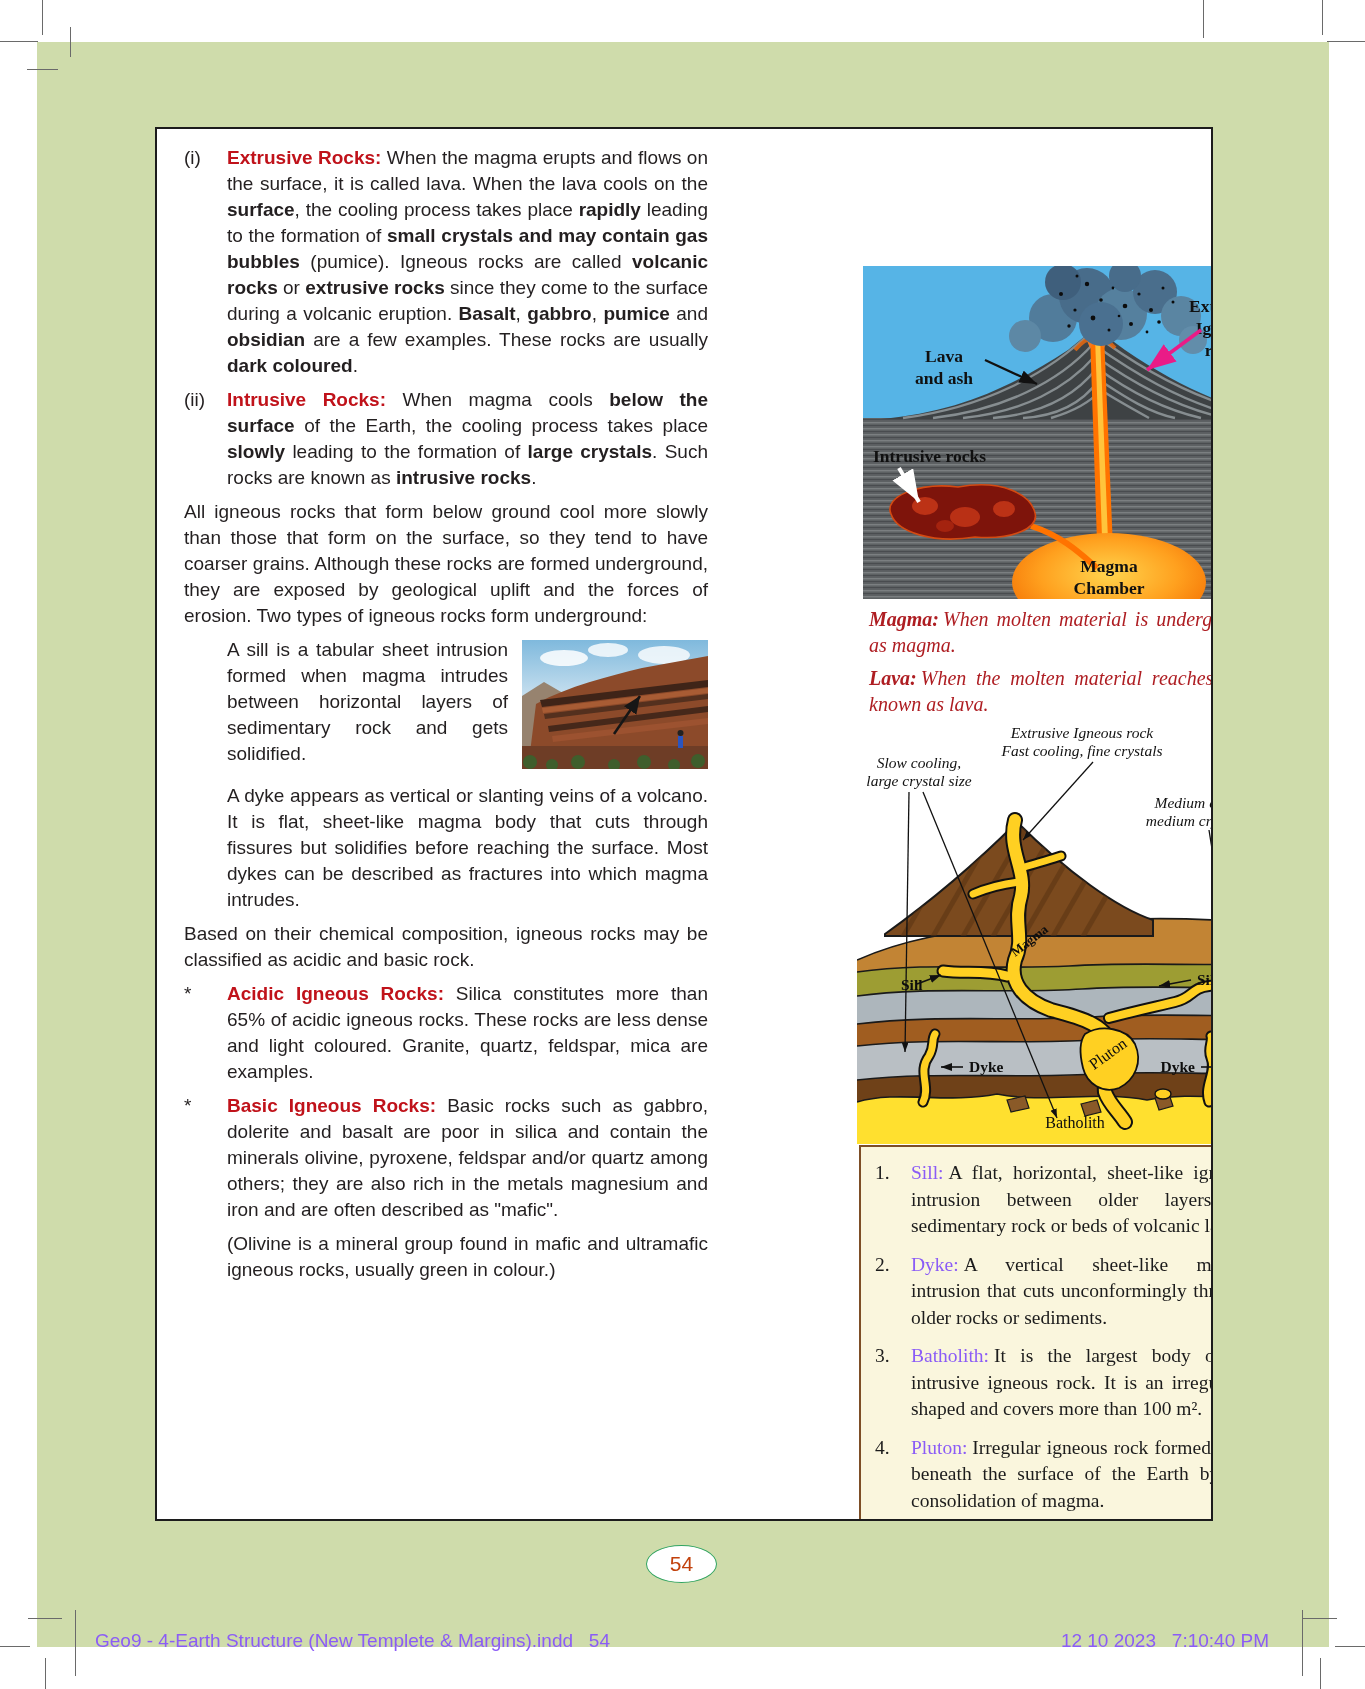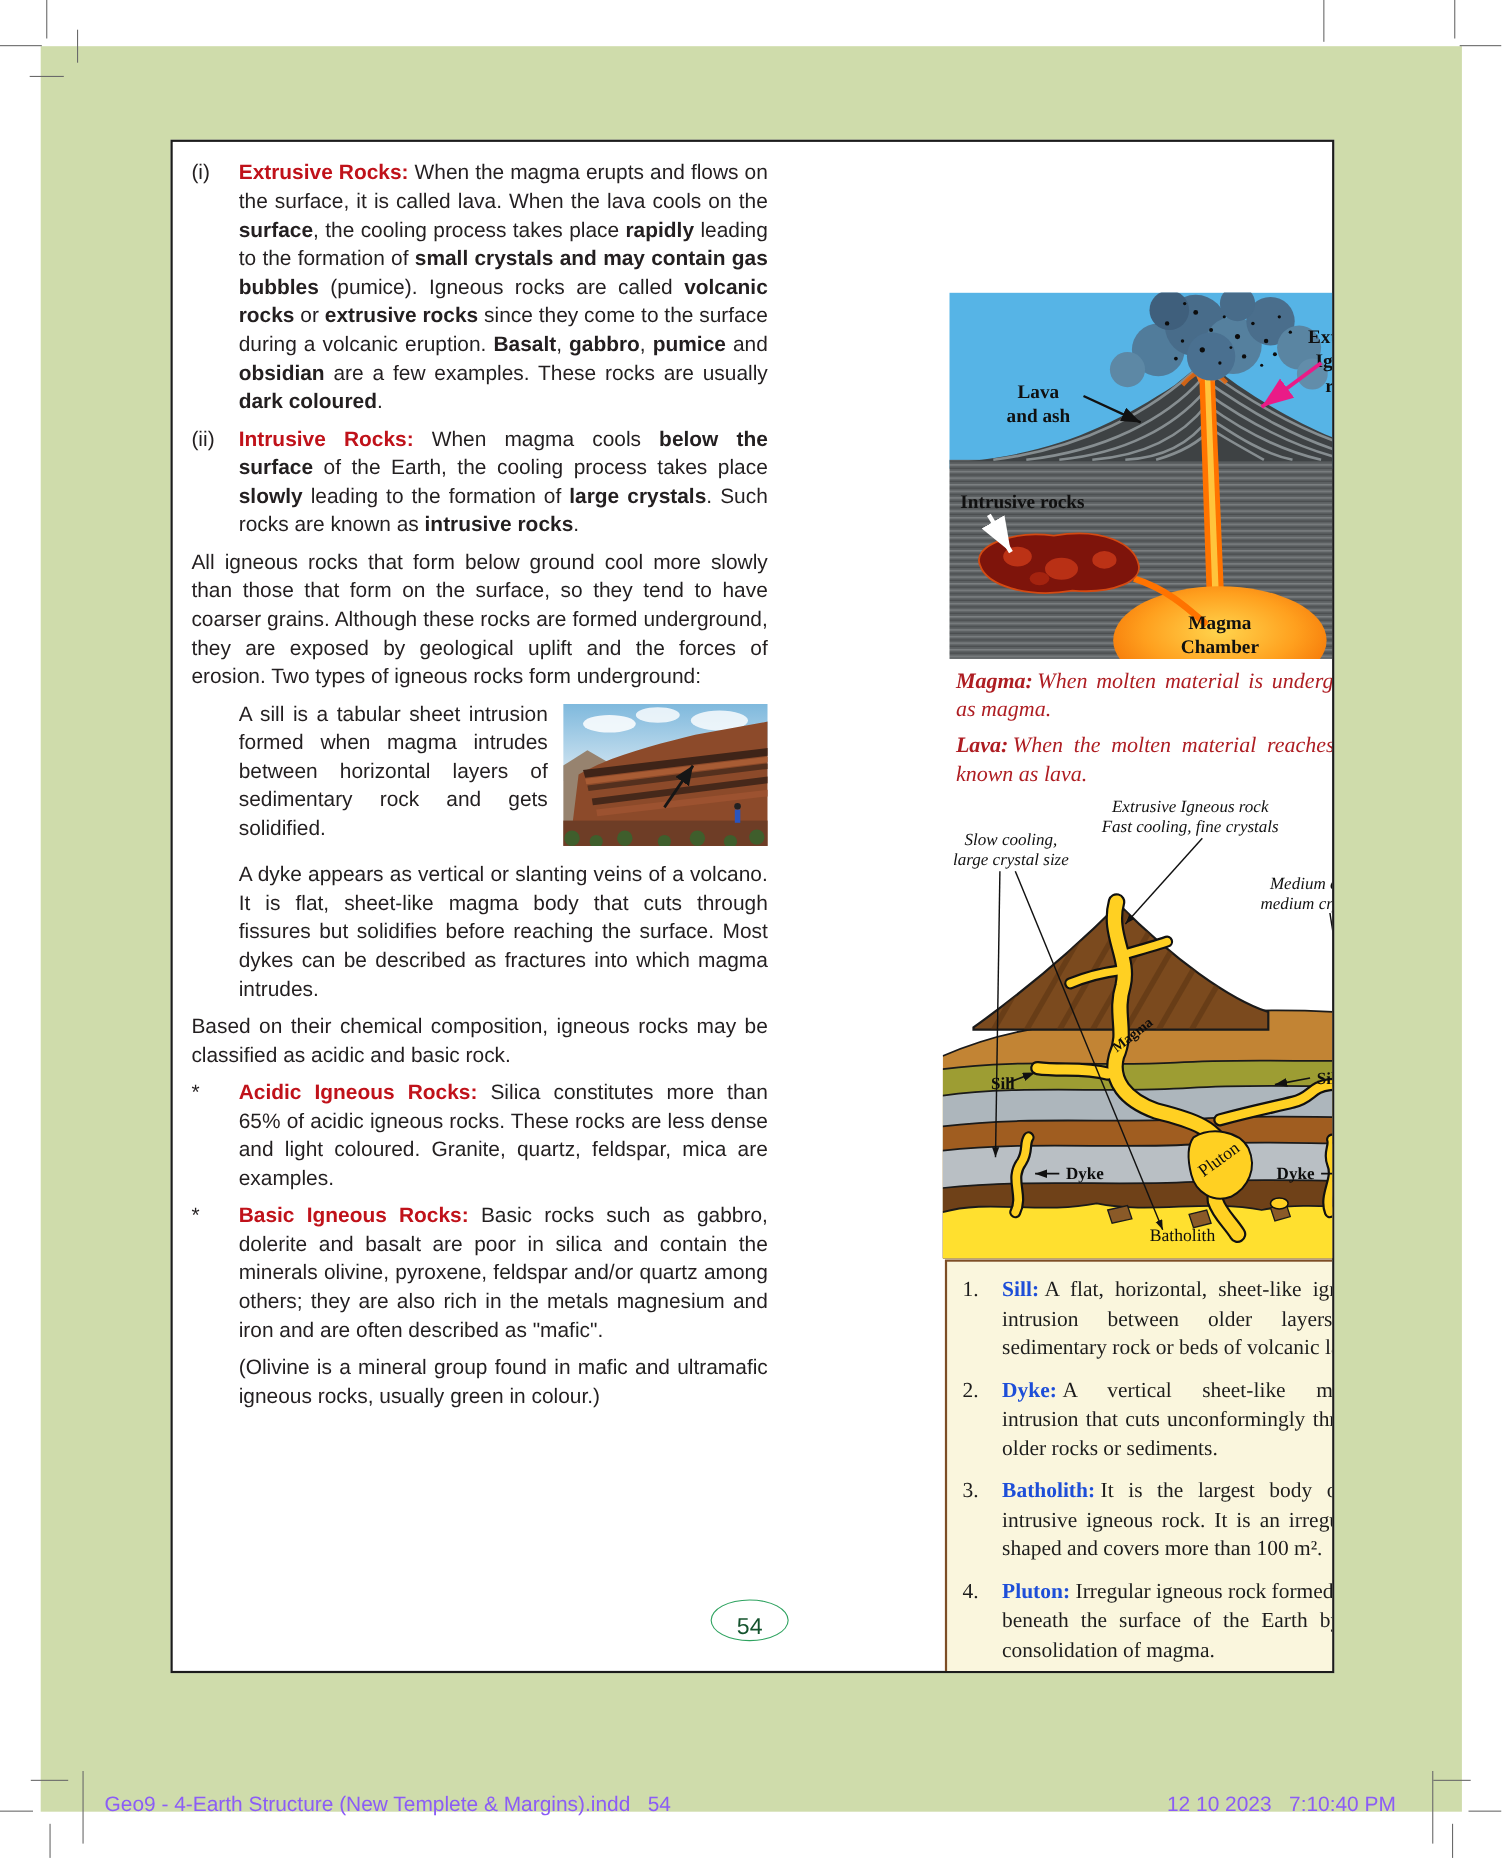--- a/index.html
+++ b/index.html
@@ -1,42 +1,42 @@
 <!DOCTYPE html>
 <html><head>
 <meta charset="utf-8">
 <style>
   *{margin:0;padding:0;box-sizing:border-box}
   html,body{width:1365px;height:1689px}
   body{background:#ffffff;position:relative;font-family:"Liberation Sans",sans-serif;overflow:hidden;color:#231f20}
   .page-bg{position:absolute;left:37px;top:42px;width:1292px;height:1605px;background:#cfdcab}
   .crop{position:absolute;background:#6a6a6a}
-  .content-box{position:absolute;left:155px;top:127px;width:1058px;height:1394px;background:#ffffff;border:2.5px solid #1c1c1c;padding:16px 0 0 17px;overflow:hidden}
+  .content-box{position:absolute;left:155px;top:127px;width:1058px;height:1394px;background:#ffffff;border:2.5px solid #1c1c1c;padding:16px 0 0 27px;overflow:hidden}
   
   .left-col{width:524px;font-size:19px;line-height:26px;}
   .left-col p,.left-col .sub{margin-bottom:8px;text-align:justify}
   .li{padding-left:43px;text-indent:-43px}
   .marker{display:inline-block;width:43px;text-indent:0}
   .hd{color:#c0121a;font-weight:bold}
   .sub{margin-left:43px}
   .sillwrap{overflow:hidden}
   .sillphoto{float:right;width:186px;height:129px;margin:3px 0 4px 14px}
   b{font-weight:bold}
   
   .volcano{position:absolute;left:706px;top:137px}
   .defs{position:absolute;left:712px;top:477px;width:496px;font-family:"Liberation Serif",serif;font-size:20px;line-height:26px;color:#ae1d22;font-style:italic}
   .defs p{text-align:justify;margin-bottom:7px}
   .defs .dterm{font-weight:bold;margin-right:4px}
   .intrusion{position:absolute;left:700px;top:593px}
   .glossary{position:absolute;left:702px;top:1016px;width:411px;height:505px;background:#faf6dd;border:2px solid #7d4e26;padding:13px 14px;font-family:"Liberation Serif",serif;font-size:19.5px;line-height:26.5px;color:#1c1c1c}
   .g-item{padding-left:36px;text-indent:-36px;text-align:justify;margin-bottom:12px}
   .g-num{display:inline-block;width:36px;text-indent:0}
-  .g-term{color:#1d4ed8;font-weight:bold;margin-right:5px}
+  .g-term{color:#8b5cf6;font-weight:normal;margin-right:5px}
   
-  .oval{position:absolute;left:646px;top:1454px;width:71px;height:38px;background:#fff;border:1.5px solid #2fa360;border-radius:50%;display:flex;align-items:flex-end;justify-content:center;font-size:21px;color:#14532d}
+  .oval{position:absolute;left:646px;top:1545px;width:71px;height:38px;background:#fff;border:1.5px solid #2fa360;border-radius:50%;display:flex;align-items:center;justify-content:center;font-size:21px;color:#c2410c}
   .footer{position:absolute;top:1630px;font-size:19px;color:#8b5cf6;white-space:pre}
   .footer.l{left:95px}
   .footer.r{right:96px;text-align:right}
   svg text{font-family:"Liberation Serif",serif}
 </style>
 </head>
 <body>
 
 <div class="page-bg"></div>
 

